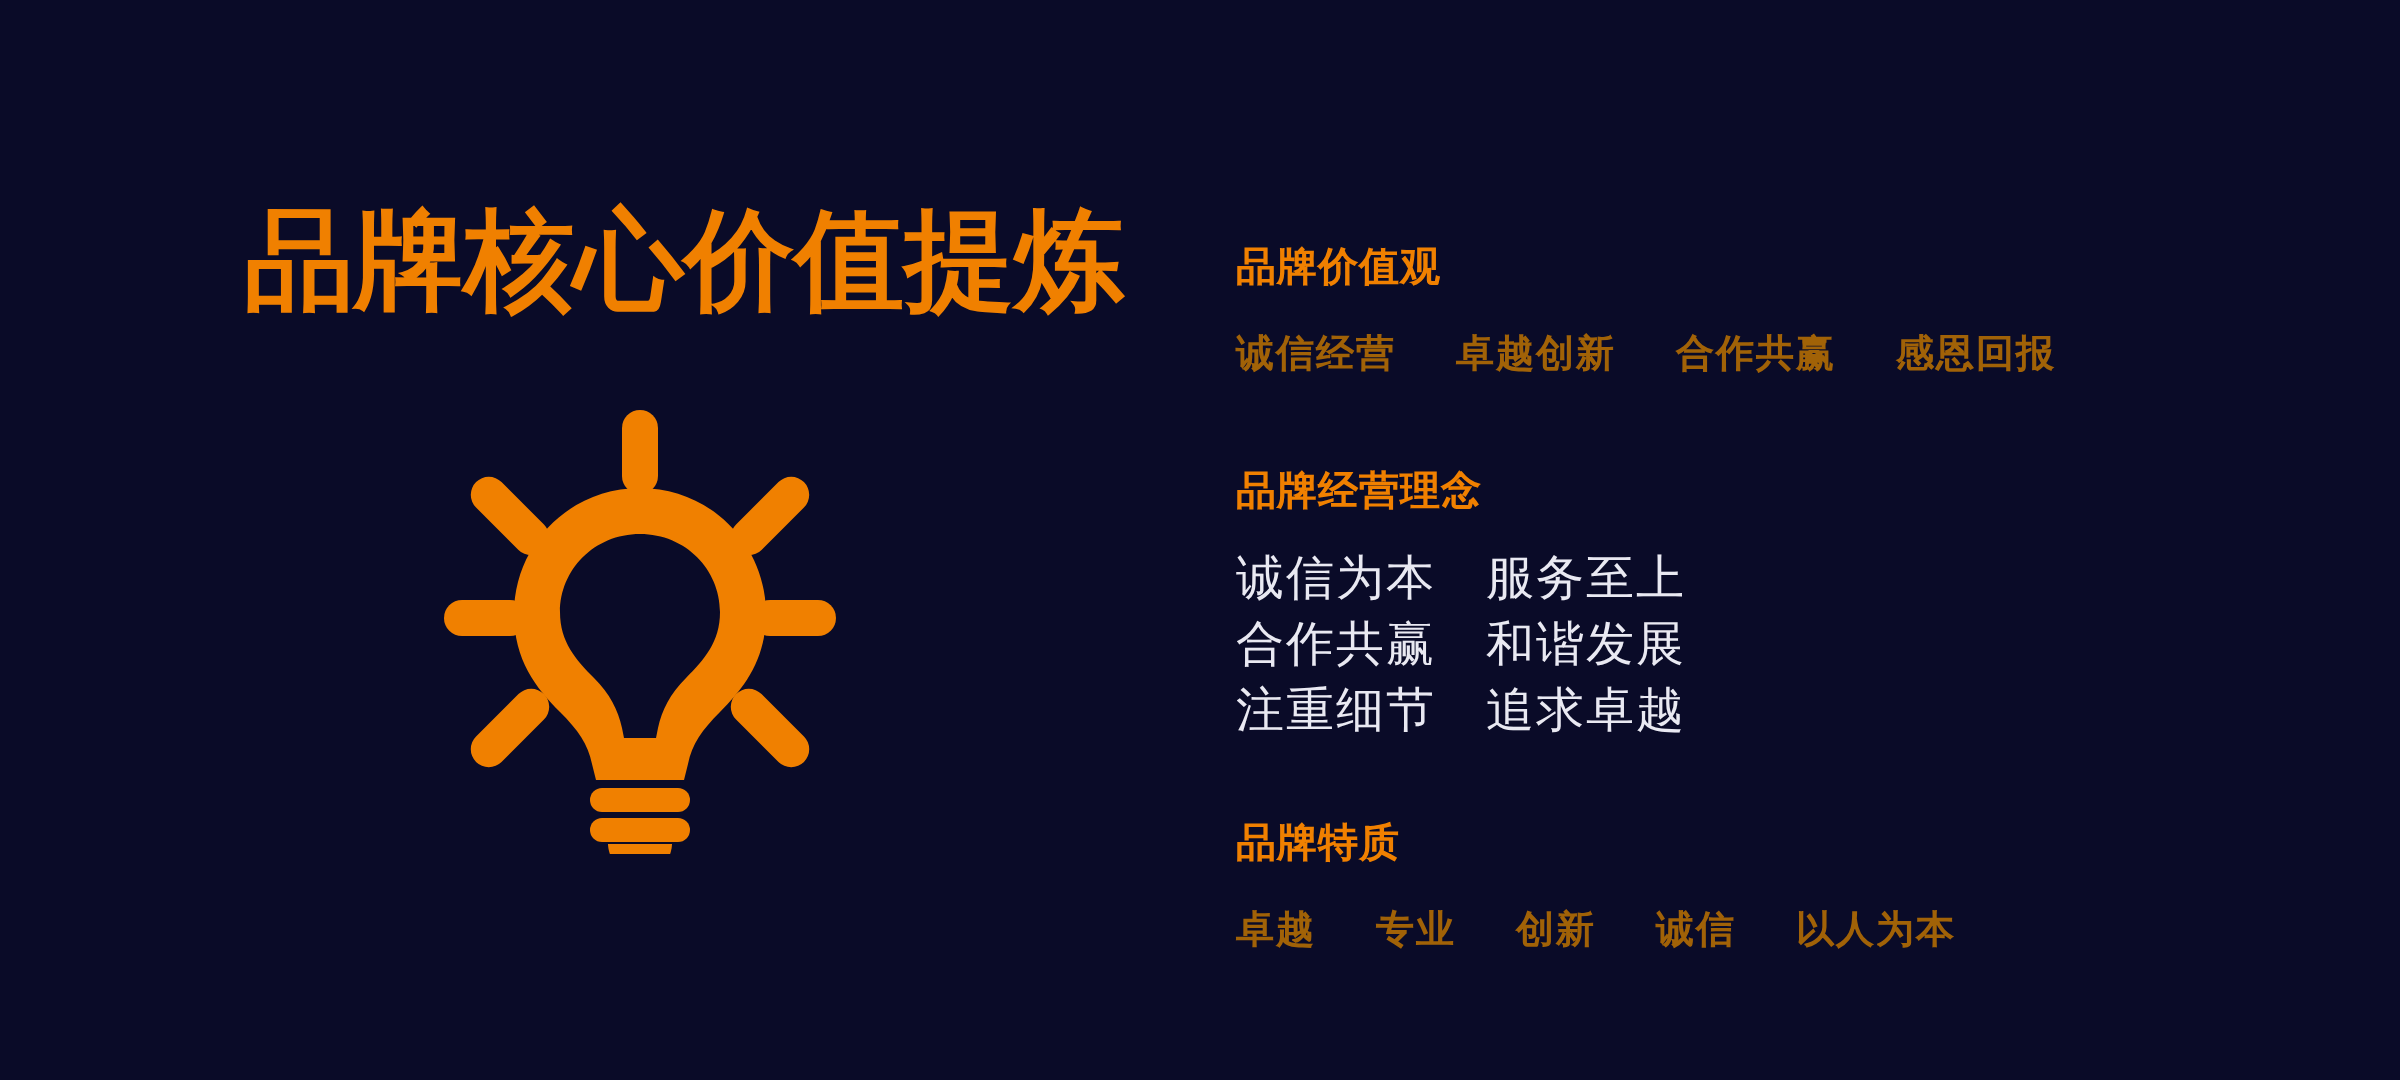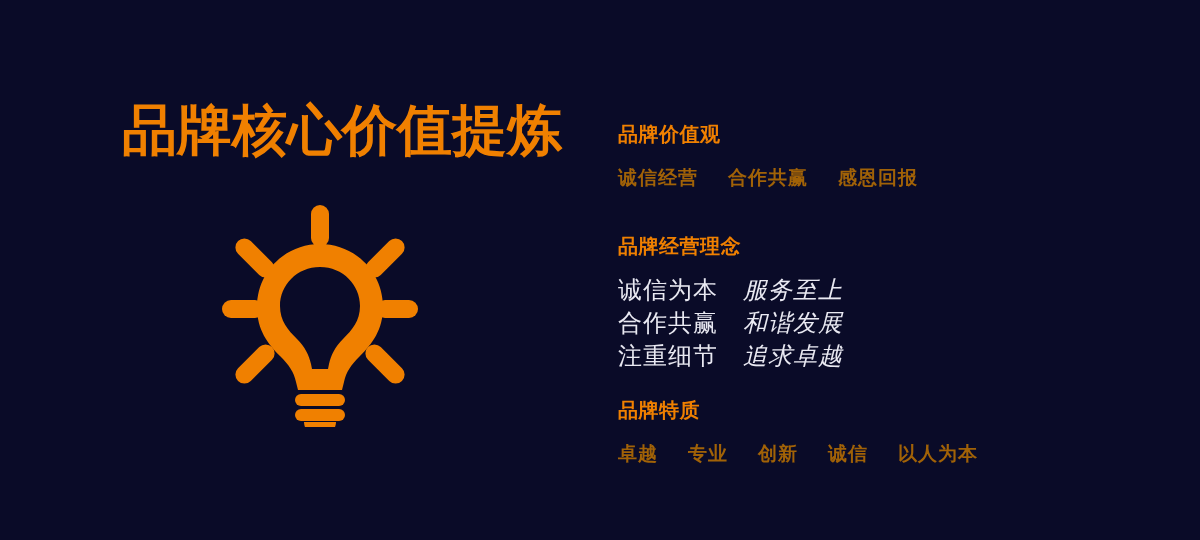--- a/index.html
+++ b/index.html
@@ -62,21 +62,21 @@
     width: 560px;
     height: 540px;
   }
   .section {
     position: absolute;
     left: 0;
     width: 560px;
   }
   .section-1 { top: 110px; }
   .section-2 { top: 222px; }
-  .section-3 { top: 386px; }
+  .section-3 { top: 398px; }
 
   .section-heading {
     font-size: 20px;
     font-weight: bold;
     color: #f08000;
     line-height: 1.25;
     margin: 12px 0 14px 0;
     white-space: nowrap;
     letter-spacing: 0.5px;
   }
@@ -110,21 +110,20 @@
     font-size: 24px;
     color: #e9e9f2;
     line-height: 33px;
     letter-spacing: 1px;
     width: 125px;
     flex: 0 0 125px;
   }
   .idea-cell.second {
     width: auto;
     flex: 0 0 auto;
-    font-style: italic;
   }
 </style>
 </head>
 <body>
 
 <div class="slide">
 
   <div class="left-panel">
 
     <div class="main-title">品牌核心价值提炼</div>
@@ -181,20 +180,21 @@
       </svg>
     </div>
   </div>
 
   <div class="right-panel">
 
     <div class="section section-1">
       <div class="section-heading">品牌价值观</div>
       <div class="item-row">
         <span class="item">诚信经营</span>
+        <span class="item">卓越创新</span>
         <span class="item">合作共赢</span>
         <span class="item">感恩回报</span>
       </div>
     </div>
 
     <div class="section section-2">
       <div class="section-heading">品牌经营理念</div>
       <div class="idea-grid">
         <div class="idea-line">
           <span class="idea-cell">诚信为本</span>

